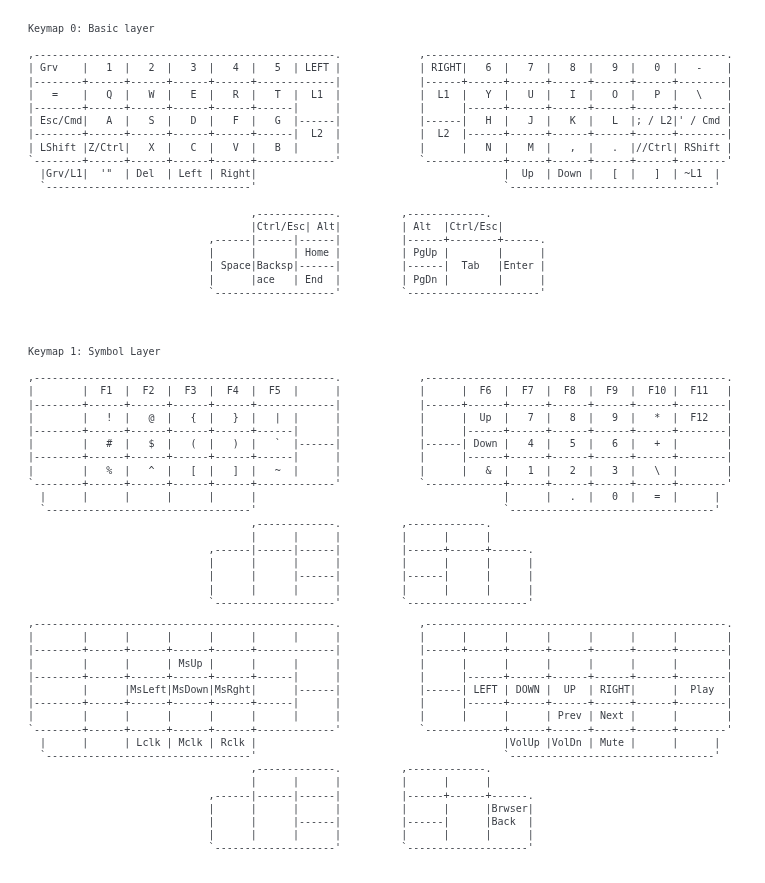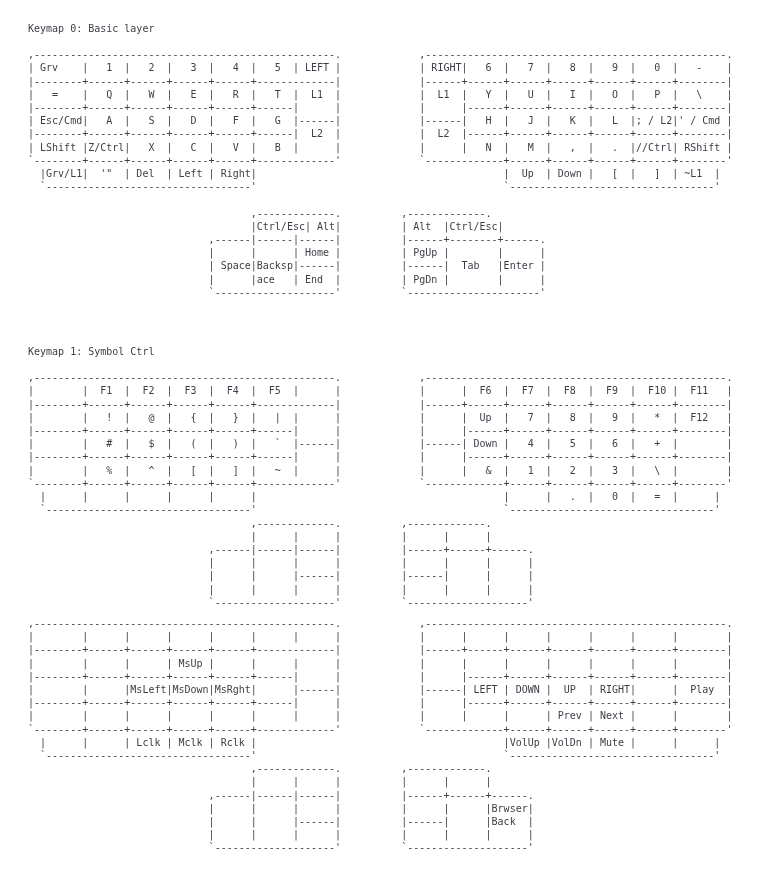--- a/index.html
+++ b/index.html
@@ -59,21 +59,21 @@
                                      ,-------------.          ,-------------.
                                      |Ctrl/Esc| Alt|          | Alt  |Ctrl/Esc|
                               ,------|------|------|          |------+--------+------.
                               |      |      | Home |          | PgUp |        |      |
                               | Space|Backsp|------|          |------|  Tab   |Enter |
                               |      |ace   | End  |          | PgDn |        |      |
                               `--------------------'          `----------------------'</pre>
   </section>
 
   <section class="s1">
-    <div class="km-title">Keymap 1: Symbol Ctrl</div>
+    <div class="km-title">Keymap 1: Symbol Layer</div>
     <pre class="diagram">,--------------------------------------------------.             ,--------------------------------------------------.
 |        |  F1  |  F2  |  F3  |  F4  |  F5  |      |             |      |  F6  |  F7  |  F8  |  F9  |  F10 |  F11   |
 |--------+------+------+------+------+-------------|             |------+------+------+------+------+------+--------|
 |        |   !  |   @  |   {  |   }  |   |  |      |             |      |  Up  |   7  |   8  |   9  |   *  |  F12   |
 |--------+------+------+------+------+------|      |             |      |------+------+------+------+------+--------|
 |        |   #  |   $  |   (  |   )  |   `  |------|             |------| Down |   4  |   5  |   6  |   +  |        |
 |--------+------+------+------+------+------|      |             |      |------+------+------+------+------+--------|
 |        |   %  |   ^  |   [  |   ]  |   ~  |      |             |      |   &amp;  |   1  |   2  |   3  |   \  |        |
 `--------+------+------+------+------+-------------'             `-------------+------+------+------+------+--------'
   |      |      |      |      |      |                                         |      |   .  |   0  |   =  |      |

